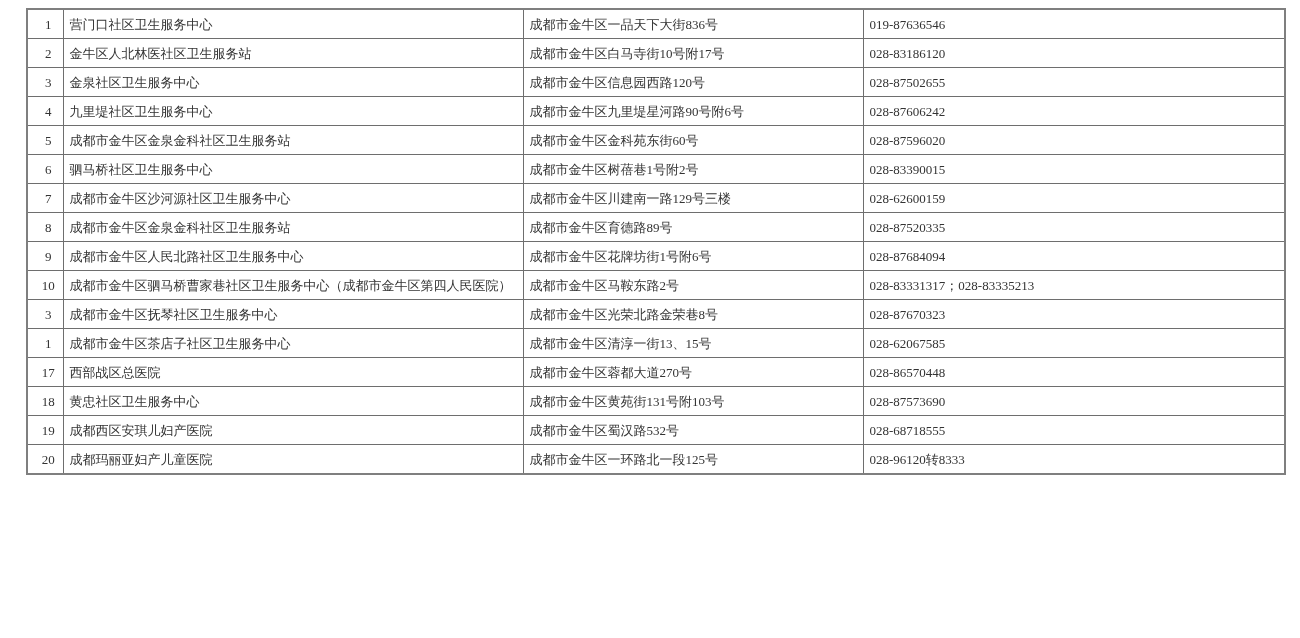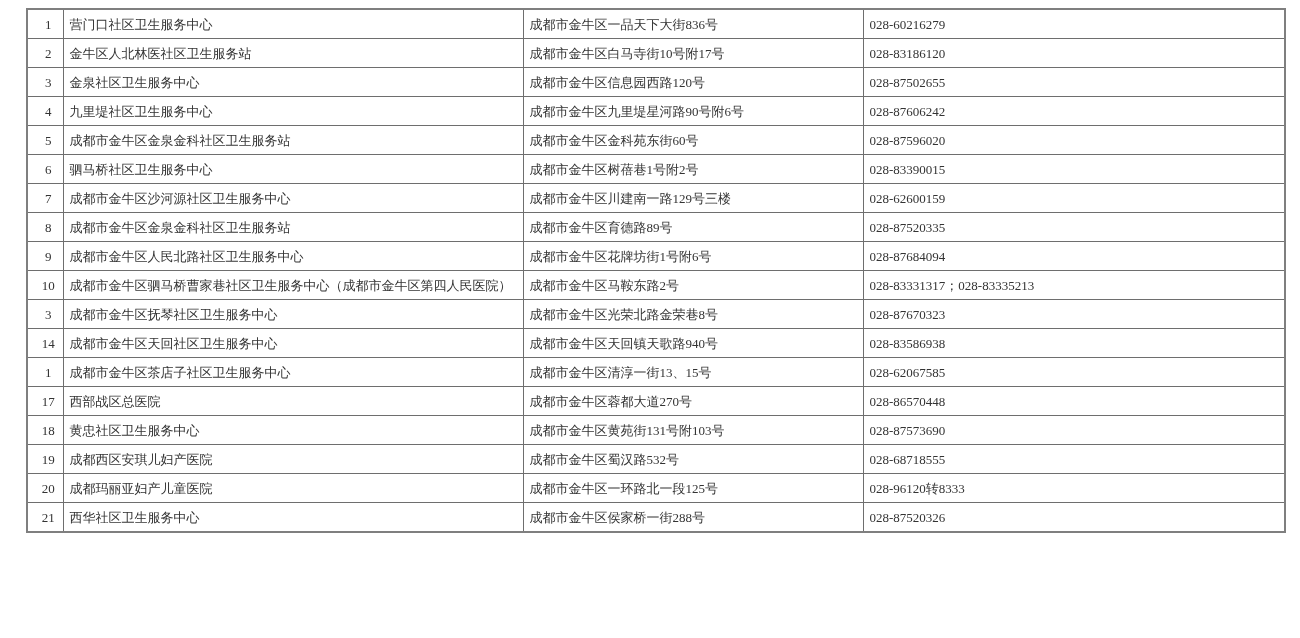--- a/index.html
+++ b/index.html
@@ -56,21 +56,21 @@
       <col class="c-index">
       <col class="c-name">
       <col class="c-address">
       <col class="c-phone">
     </colgroup>
     <tbody>
         <tr>
           <td class="col-index">1</td>
           <td class="col-name">营门口社区卫生服务中心</td>
           <td class="col-address">成都市金牛区一品天下大街836号</td>
-          <td class="col-phone">028-60216279</td>
+          <td class="col-phone">019-87636546</td>
         </tr>
         <tr>
           <td class="col-index">2</td>
           <td class="col-name">金牛区人北林医社区卫生服务站</td>
           <td class="col-address">成都市金牛区白马寺街10号附17号</td>
           <td class="col-phone">028-83186120</td>
         </tr>
         <tr>
           <td class="col-index">3</td>
           <td class="col-name">金泉社区卫生服务中心</td>
@@ -119,26 +119,20 @@
           <td class="col-address">成都市金牛区马鞍东路2号</td>
           <td class="col-phone">028-83331317；028-83335213</td>
         </tr>
         <tr>
           <td class="col-index">3</td>
           <td class="col-name">成都市金牛区抚琴社区卫生服务中心</td>
           <td class="col-address">成都市金牛区光荣北路金荣巷8号</td>
           <td class="col-phone">028-87670323</td>
         </tr>
         <tr>
-          <td class="col-index">14</td>
-          <td class="col-name">成都市金牛区天回社区卫生服务中心</td>
-          <td class="col-address">成都市金牛区天回镇天歌路940号</td>
-          <td class="col-phone">028-83586938</td>
-        </tr>
-        <tr>
           <td class="col-index">1</td>
           <td class="col-name">成都市金牛区茶店子社区卫生服务中心</td>
           <td class="col-address">成都市金牛区清淳一街13、15号</td>
           <td class="col-phone">028-62067585</td>
         </tr>
         <tr>
           <td class="col-index">17</td>
           <td class="col-name">西部战区总医院</td>
           <td class="col-address">成都市金牛区蓉都大道270号</td>
           <td class="col-phone">028-86570448</td>
@@ -154,21 +148,15 @@
           <td class="col-name">成都西区安琪儿妇产医院</td>
           <td class="col-address">成都市金牛区蜀汉路532号</td>
           <td class="col-phone">028-68718555</td>
         </tr>
         <tr>
           <td class="col-index">20</td>
           <td class="col-name">成都玛丽亚妇产儿童医院</td>
           <td class="col-address">成都市金牛区一环路北一段125号</td>
           <td class="col-phone">028-96120转8333</td>
         </tr>
-        <tr>
-          <td class="col-index">21</td>
-          <td class="col-name">西华社区卫生服务中心</td>
-          <td class="col-address">成都市金牛区侯家桥一街288号</td>
-          <td class="col-phone">028-87520326</td>
-        </tr>
       </tbody>
   </table>
 </div>
 
 </body></html>

